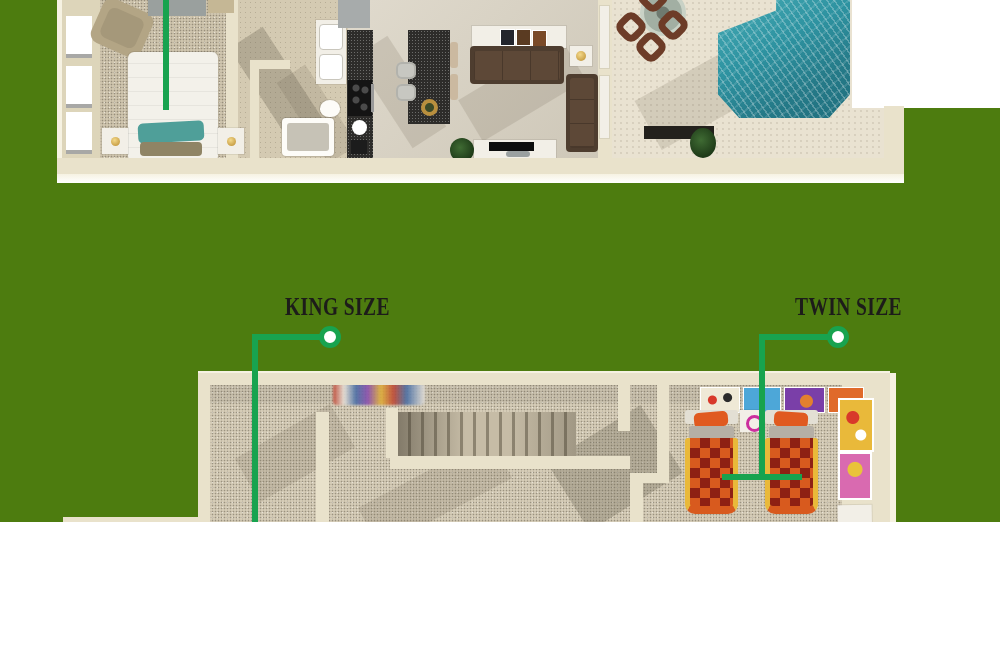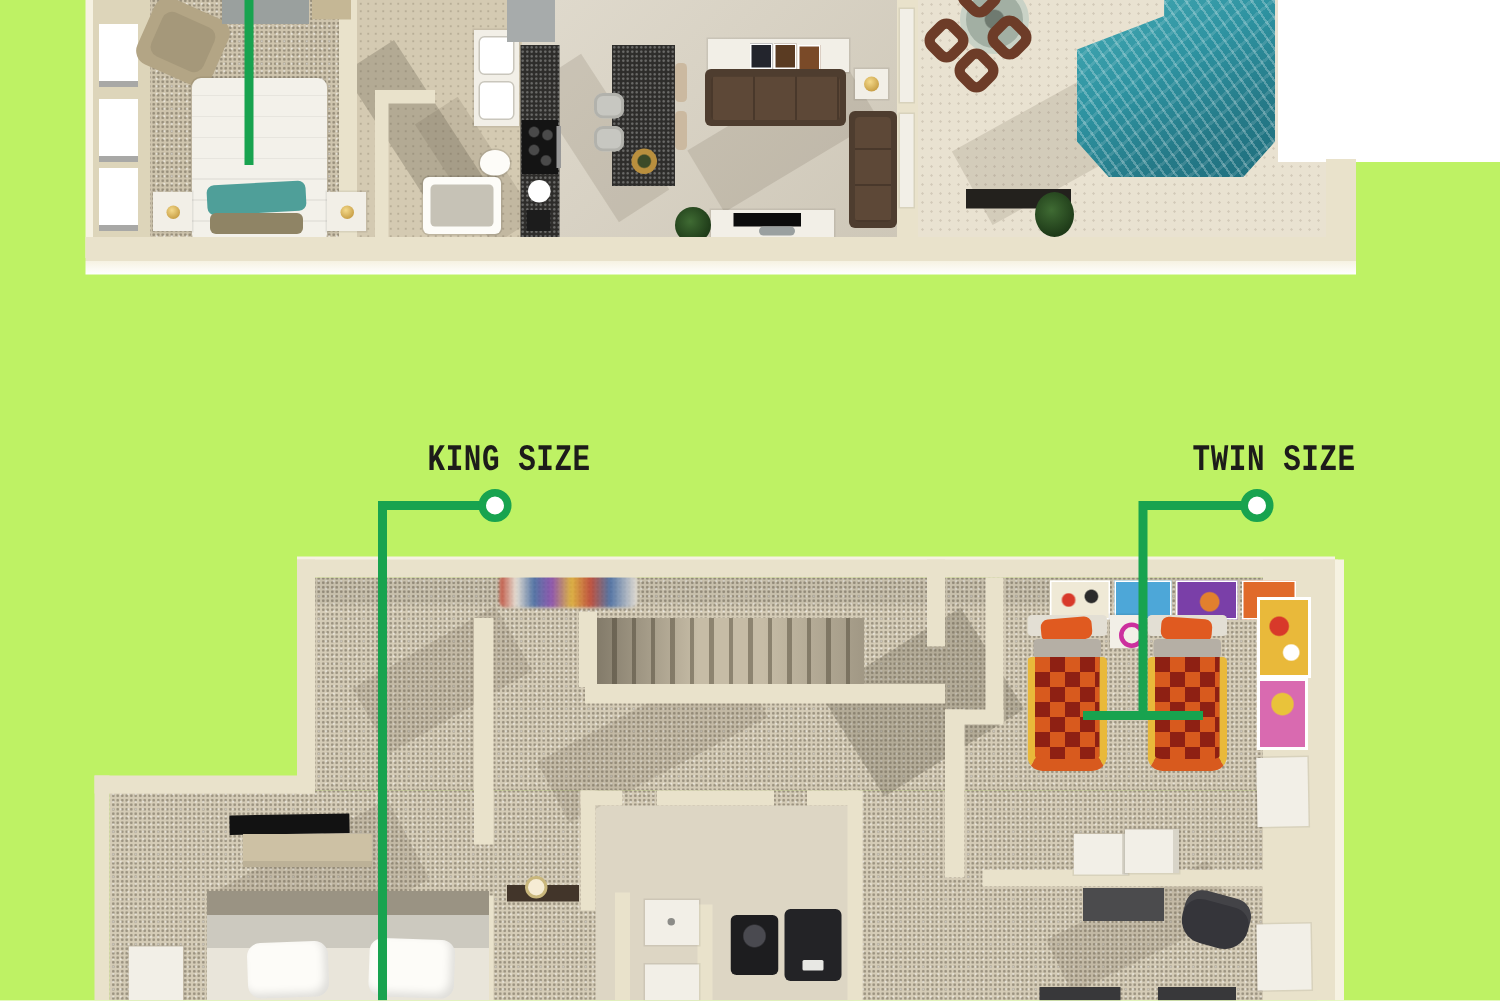--- a/index.html
+++ b/index.html
@@ -11,21 +11,21 @@
     --sofa-frame:#4e3d2f; --sofa-cushion:#5d4837;
     --granite-dark:#2d2c2a; --bed-white:#f3f1ea;
     --pillow-teal:#4f9f99; --pillow-khaki:#8f8465;
     --twin-dark-red:#8e2013; --twin-orange:#d85a1e; --twin-yellow:#e9b93a;
     --twin-pillow-orange:#e05a20; --dresser-tan:#cdc1a4;
     --dark-gray:#3c3c3e; --white-furn:#f2efe7;
     --poster-blue:#4da7d8; --poster-purple:#7a3fa8; --poster-pink:#d96ab0;
     --chair-tan:#b3a585; --wood-brown:#6d3c28;
   }
   html,body{margin:0;padding:0;background:#fff}
-  .scene{position:relative;width:1000px;height:667px;overflow:hidden;background:#bef264;font-family:Liberation Mono, monospace}
+  .scene{position:relative;width:1000px;height:522px;overflow:hidden;background:#4d7c0f;font-family:Liberation Serif, serif}
   .abs{position:absolute}
   .layer{position:absolute;inset:0}
   .wall{background:var(--wall-cream)}
   .wall-hi{background:var(--wall-edge)}
   .carpetA{background-color:var(--carpet-main);background-image:radial-gradient(rgba(255,255,255,.5) .6px,transparent 1px),radial-gradient(rgba(96,88,72,.5) .7px,transparent 1.1px);background-size:5px 5px,3px 3px;background-position:0 0,1px 2px}
   .carpetB{background-color:var(--carpet-upper);background-image:radial-gradient(rgba(255,255,255,.45) .6px,transparent 1px),radial-gradient(rgba(96,88,72,.5) .7px,transparent 1.1px);background-size:5px 5px,3px 3px;background-position:0 0,1px 2px}
   .tileA{background-color:var(--floor-tile);background-image:linear-gradient(135deg,rgba(255,255,255,.18),rgba(0,0,0,.05))}
   .hallA{background-color:var(--floor-hall);background-image:radial-gradient(rgba(110,100,80,.28) .6px,transparent 1px);background-size:5px 5px}
   .patio{background-color:var(--patio-concrete);background-image:radial-gradient(rgba(140,130,110,.25) .6px,transparent 1px);background-size:6px 6px}
   .granite{background-color:var(--granite-dark);background-image:radial-gradient(rgba(255,255,255,.3) .6px,transparent 1px);background-size:3px 3px}

